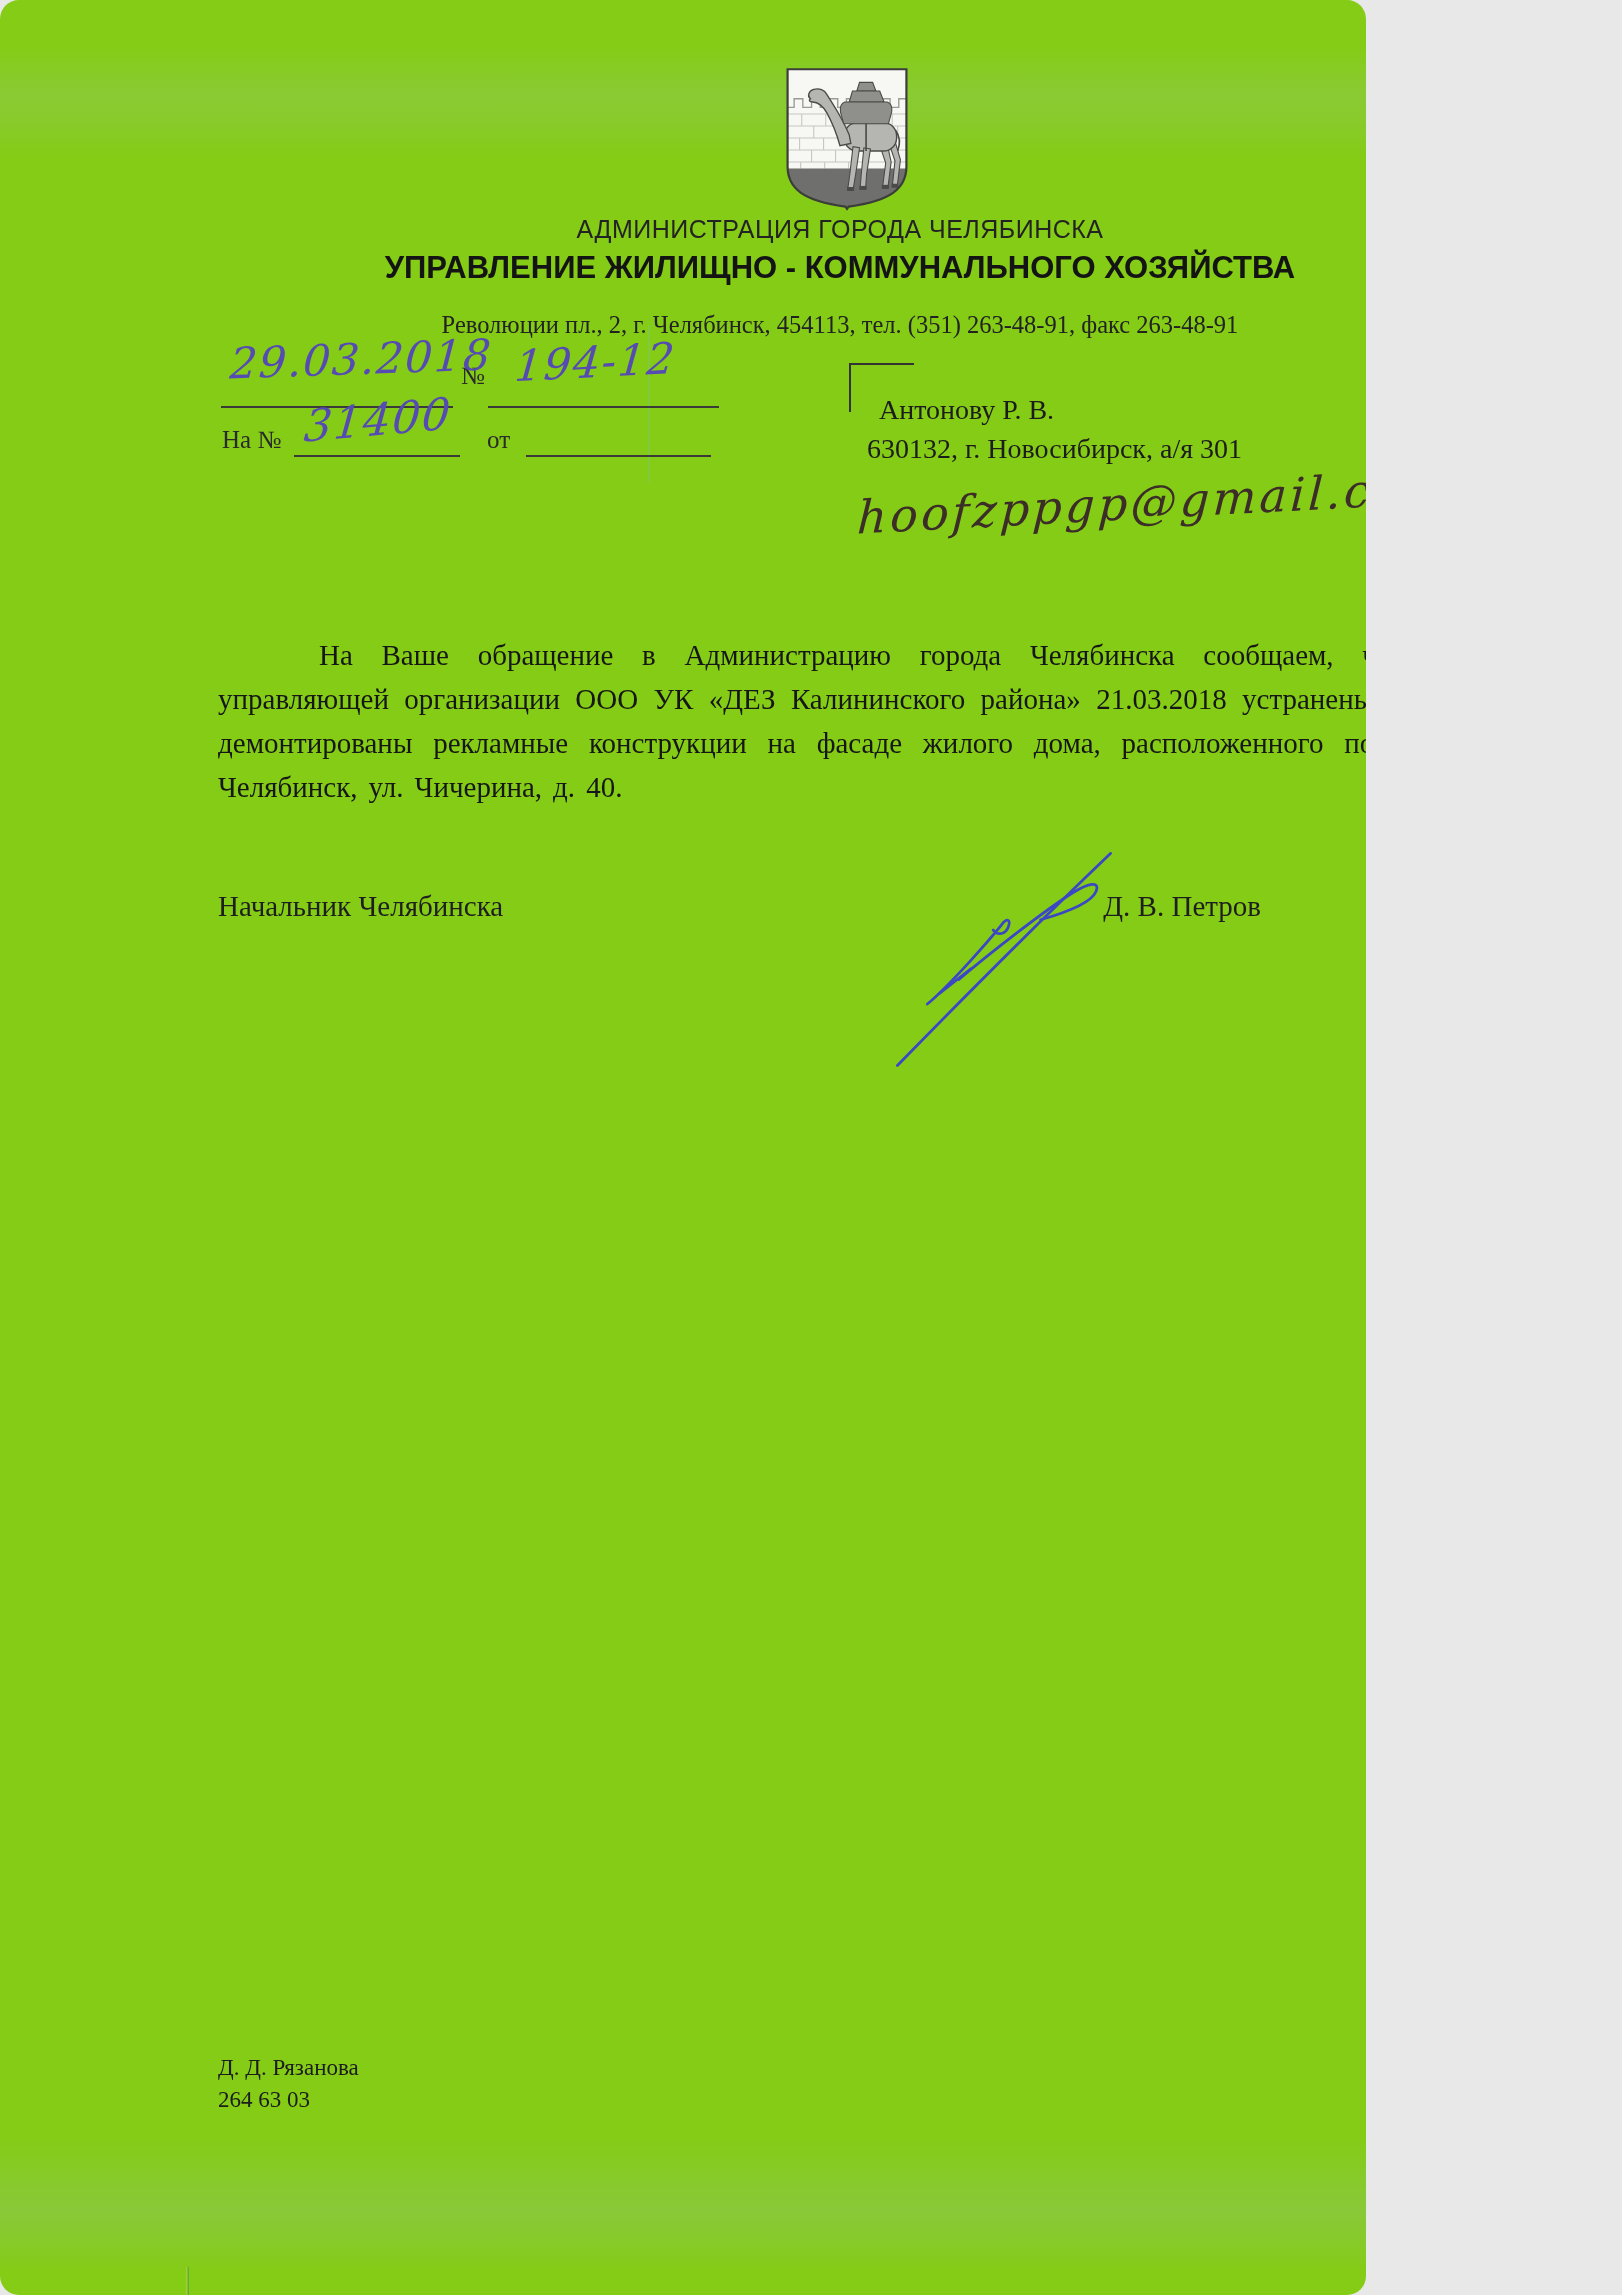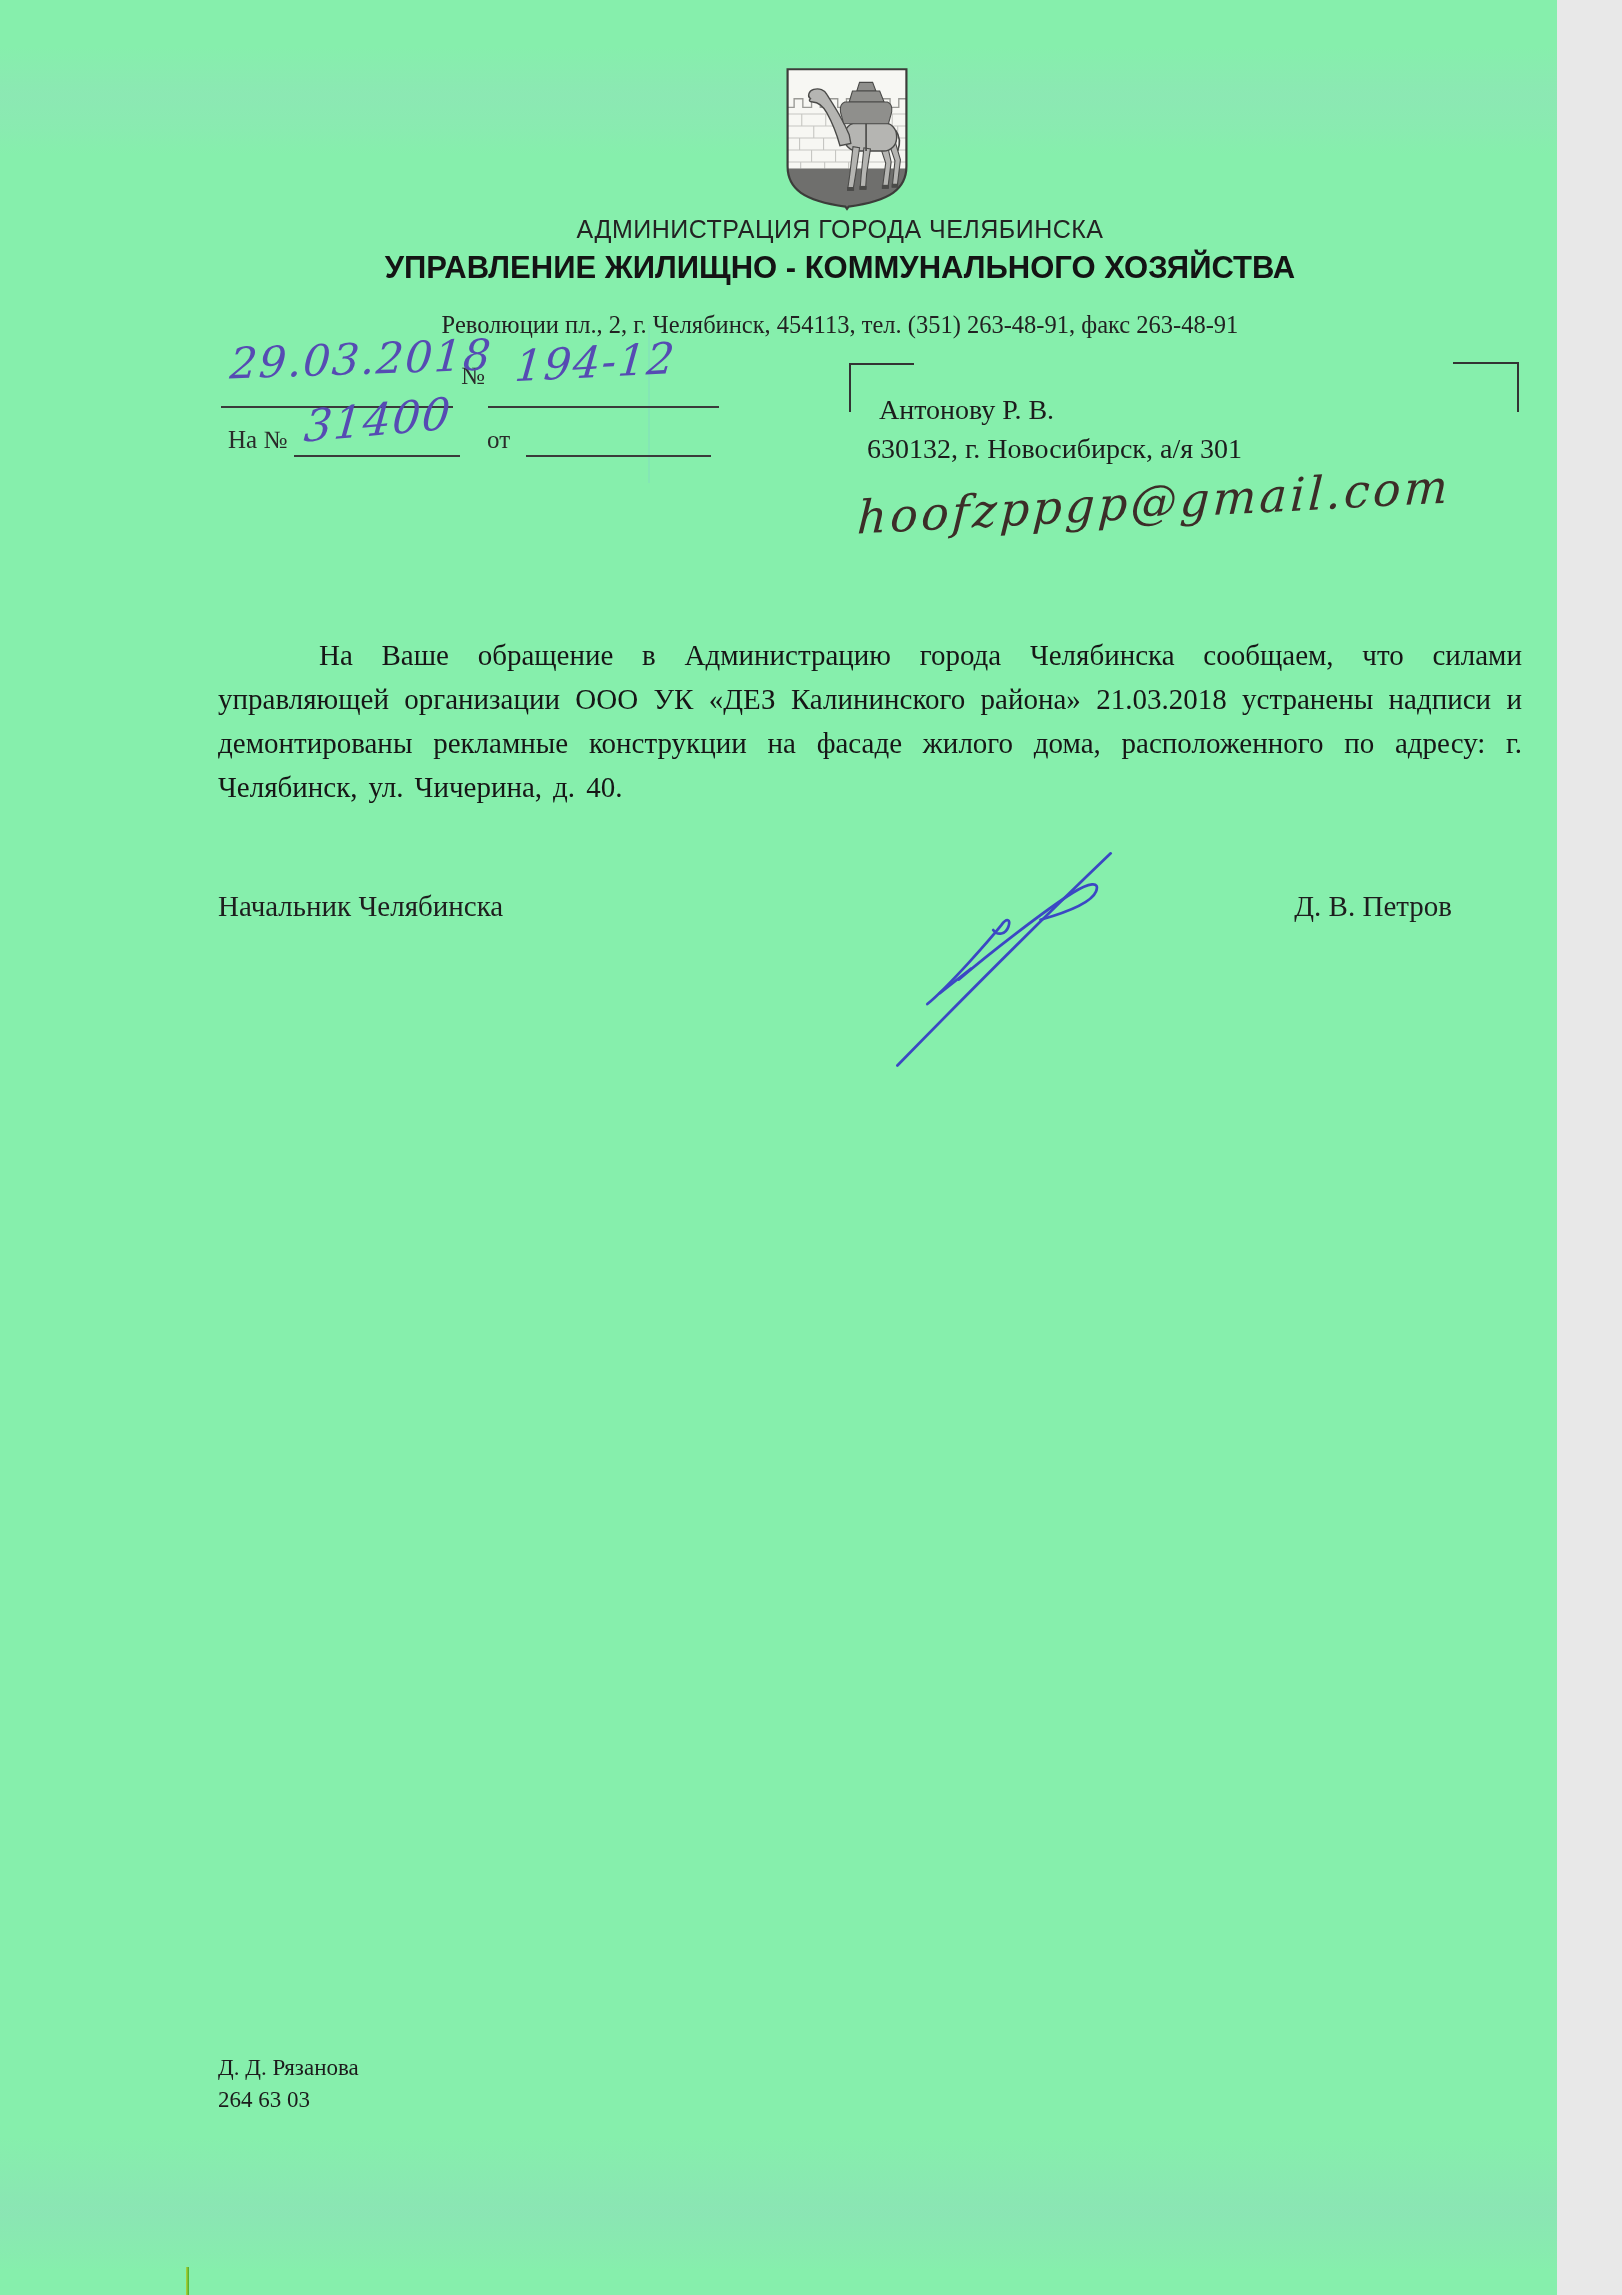--- a/index.html
+++ b/index.html
@@ -1,22 +1,23 @@
 <!DOCTYPE html>
 <html style="font-size:8.7px"><head>
 <meta charset="utf-8">
 <style>
   html,body{margin:0;padding:0;background:#e8e8e8;}
   .page{
     position:relative;
-    width:1557px;height:2295px;
-    background:#86efac;
+    width:1366px;height:2295px;
+    background:#84cc16;
     overflow:hidden;
     font-family:"Liberation Serif", serif;
     color:#1e1e1e;
+    border-radius:19px;
   }
   .abs{position:absolute;}
   
   .noise-top{left:0;top:46px;width:1623px;height:109px;
     background:linear-gradient(180deg, rgba(173,193,220,0) 0%, rgba(173,193,220,0.15) 45%, rgba(173,193,220,0.09) 75%, rgba(173,193,220,0) 100%);}
   .noise-bottom{left:0;top:2137px;width:1623px;height:134px;
     background:linear-gradient(180deg, rgba(160,185,215,0) 0%, rgba(160,185,215,0.18) 55%, rgba(160,185,215,0.07) 85%, rgba(160,185,215,0) 100%);}
   .scan-streak{width:1.6px;background:rgba(125,195,220,0.20);}
   .green-mark{left:186px;top:2267px;width:2.7px;height:29px;
     background:linear-gradient(to right,#b8d437,#47ab2d);}
@@ -109,21 +110,21 @@
   <div class="abs lh-center org-parent">АДМИНИСТРАЦИЯ ГОРОДА ЧЕЛЯБИНСКА</div>
   <div class="abs lh-center org-name">УПРАВЛЕНИЕ ЖИЛИЩНО - КОММУНАЛЬНОГО ХОЗЯЙСТВА</div>
   <div class="abs lh-center addr-line">Революции пл., 2, г. Челябинск, 454113, тел. (351) 263-48-91, факс 263-48-91</div>
 
   <div class="abs rule" style="left:221px;top:406px;width:232px;"></div>
   <div class="abs label" style="left:461px;top:362px;">№</div>
   <div class="abs rule" style="left:488px;top:406px;width:231px;"></div>
   <div class="abs hand hand-blue" style="left: 230px; top: 334px; font-size: 43px; transform: rotate(-2deg) skewX(-6deg); color: rgb(86, 75, 179);">29.03.2018</div>
   <div class="abs hand hand-blue" style="left: 515px; top: 337px; font-size: 43px; transform: rotate(-3deg) skewX(-8deg); color: rgb(86, 75, 179);">194-12</div>
 
-  <div class="abs label" style="left:222px;top:426px;margin-left:6px;">На №</div>
+  <div class="abs label" style="left:222px;top:426px;">На №</div>
   <div class="abs rule" style="left:294px;top:455px;width:166px;"></div>
   <div class="abs hand hand-blue" style="left: 304px; top: 394px; font-size: 44px; transform: rotate(-5deg) skewX(-10deg); color: rgb(86, 75, 179);">31400</div>
   <div class="abs label" style="left:487px;top:426px;">от</div>
   <div class="abs rule" style="left:526px;top:455px;width:185px;"></div>
 
   <div class="abs bracket" style="left:849px;top:363px;width:65px;height:2.2px;"></div>
   <div class="abs bracket" style="left:849px;top:363px;width:2.2px;height:49px;"></div>
   <div class="abs bracket" style="left:1453px;top:362px;width:65px;height:2.2px;"></div>
   <div class="abs bracket" style="left:1517px;top:362px;width:2.2px;height:50px;"></div>
 

